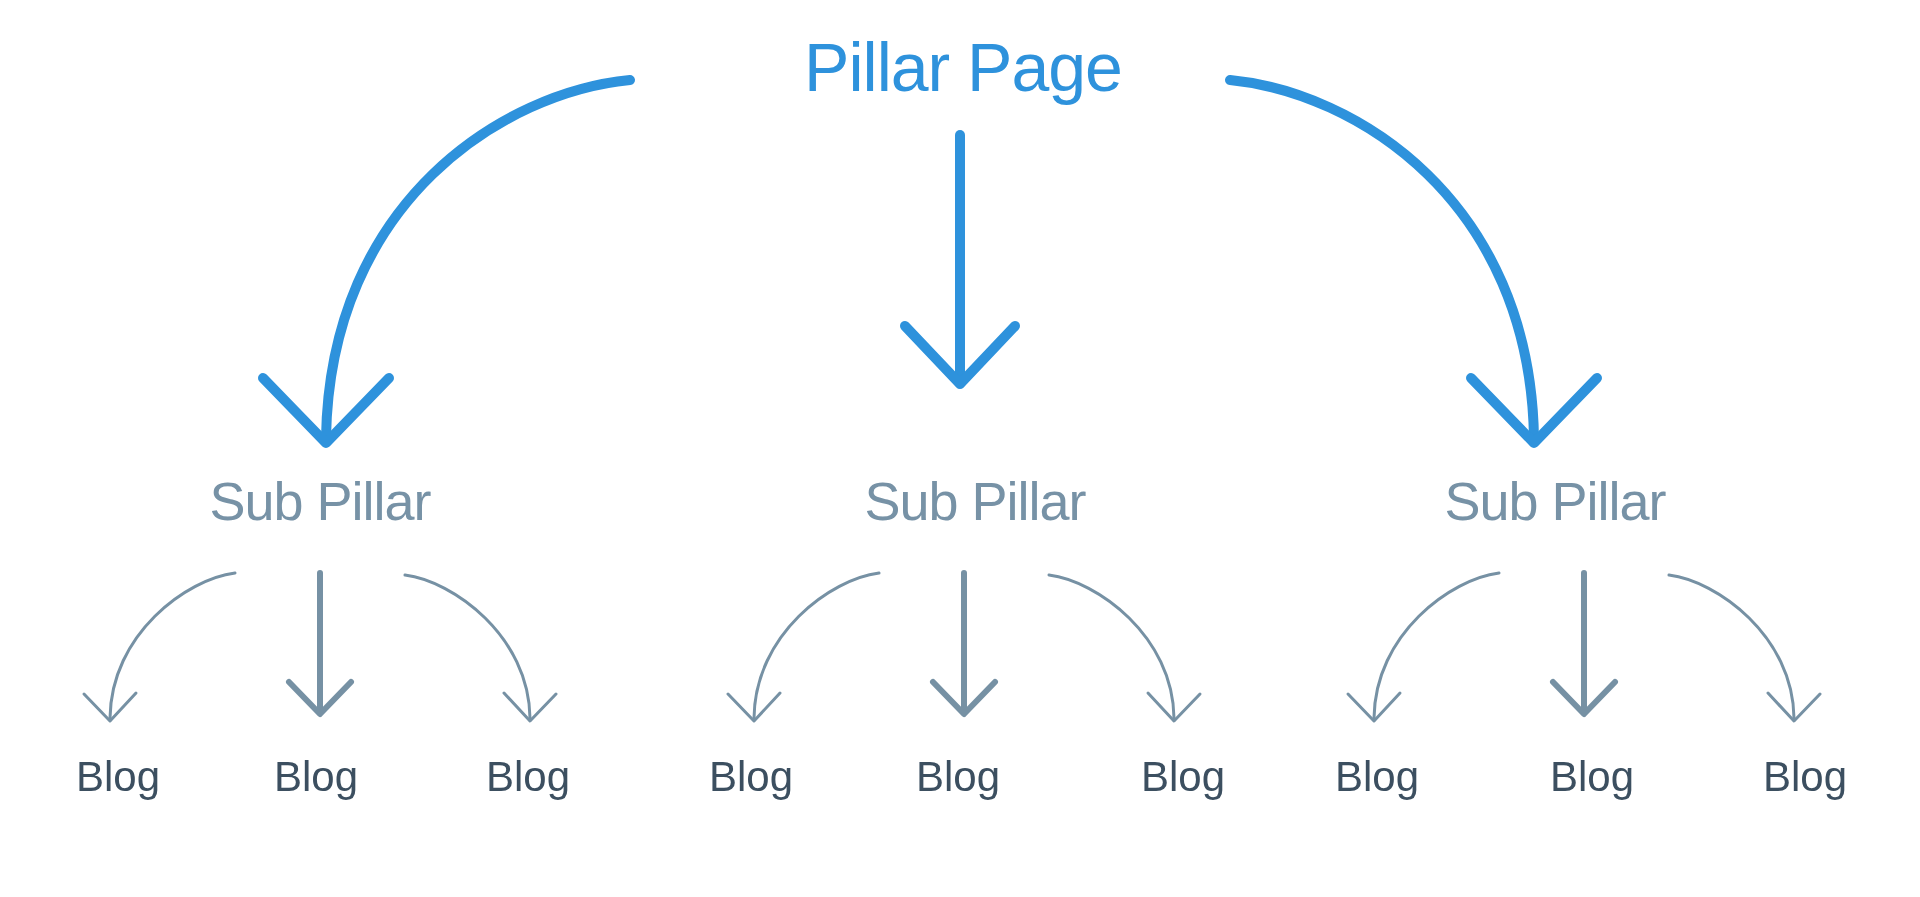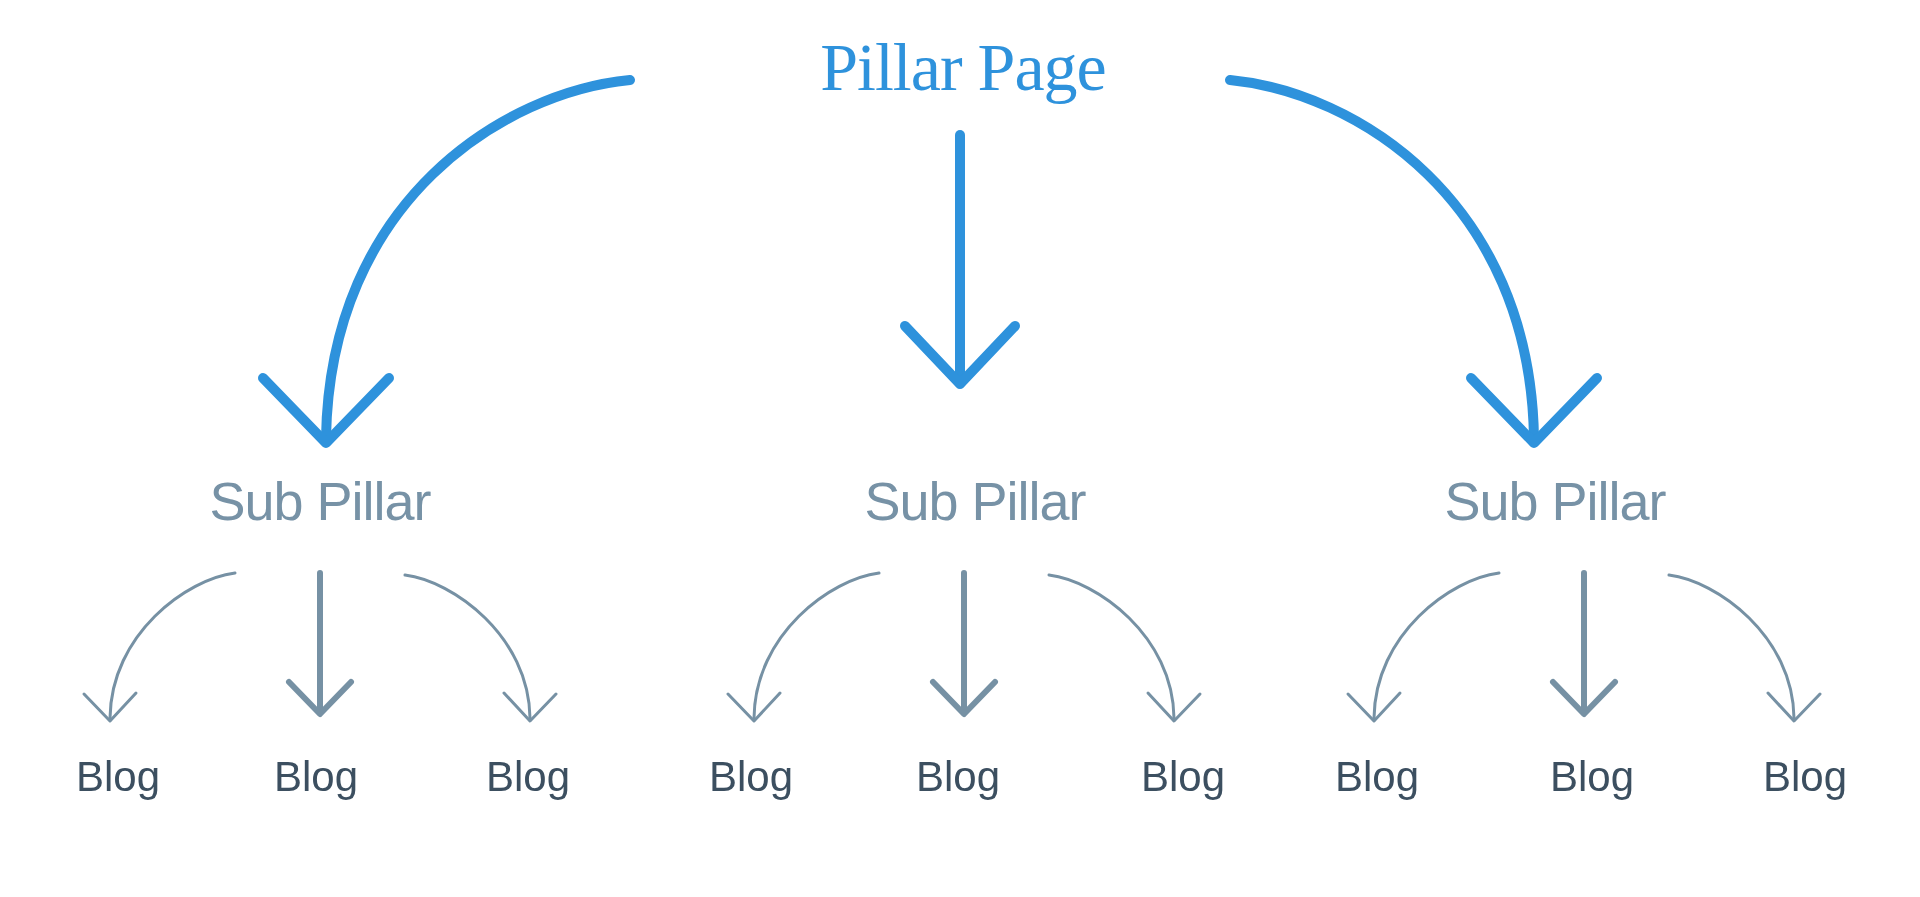--- a/index.html
+++ b/index.html
@@ -19,21 +19,21 @@
   .stage{position:relative;width:1920px;height:897px;}
   .arrows{position:absolute;left:0;top:0;}
   .label{
     position:absolute;
     transform:translateX(-50%);
     white-space:nowrap;
     line-height:1;
     font-family:"Liberation Sans", sans-serif;
     user-select:none;
   }
-  .pillar-title{font-size:68px;letter-spacing:-1px;color:var(--blue);font-family:Liberation Serif, serif;}
+  .pillar-title{font-size:68px;letter-spacing:-1px;color:var(--blue);}
   .sub-pillar{font-size:54px;letter-spacing:-1px;color:var(--slate-text);}
   .blog{font-size:42px;color:var(--dark);}
   .big{stroke:var(--blue);stroke-width:10;fill:none;stroke-linecap:round;stroke-linejoin:round;}
   .smallthin{stroke:var(--slate);stroke-width:3;fill:none;stroke-linecap:round;stroke-linejoin:round;}
   .smallmid{stroke:var(--slate);stroke-width:6;fill:none;stroke-linecap:round;stroke-linejoin:round;}
 </style>
 </head>
 <body>
 
 <div class="stage">

